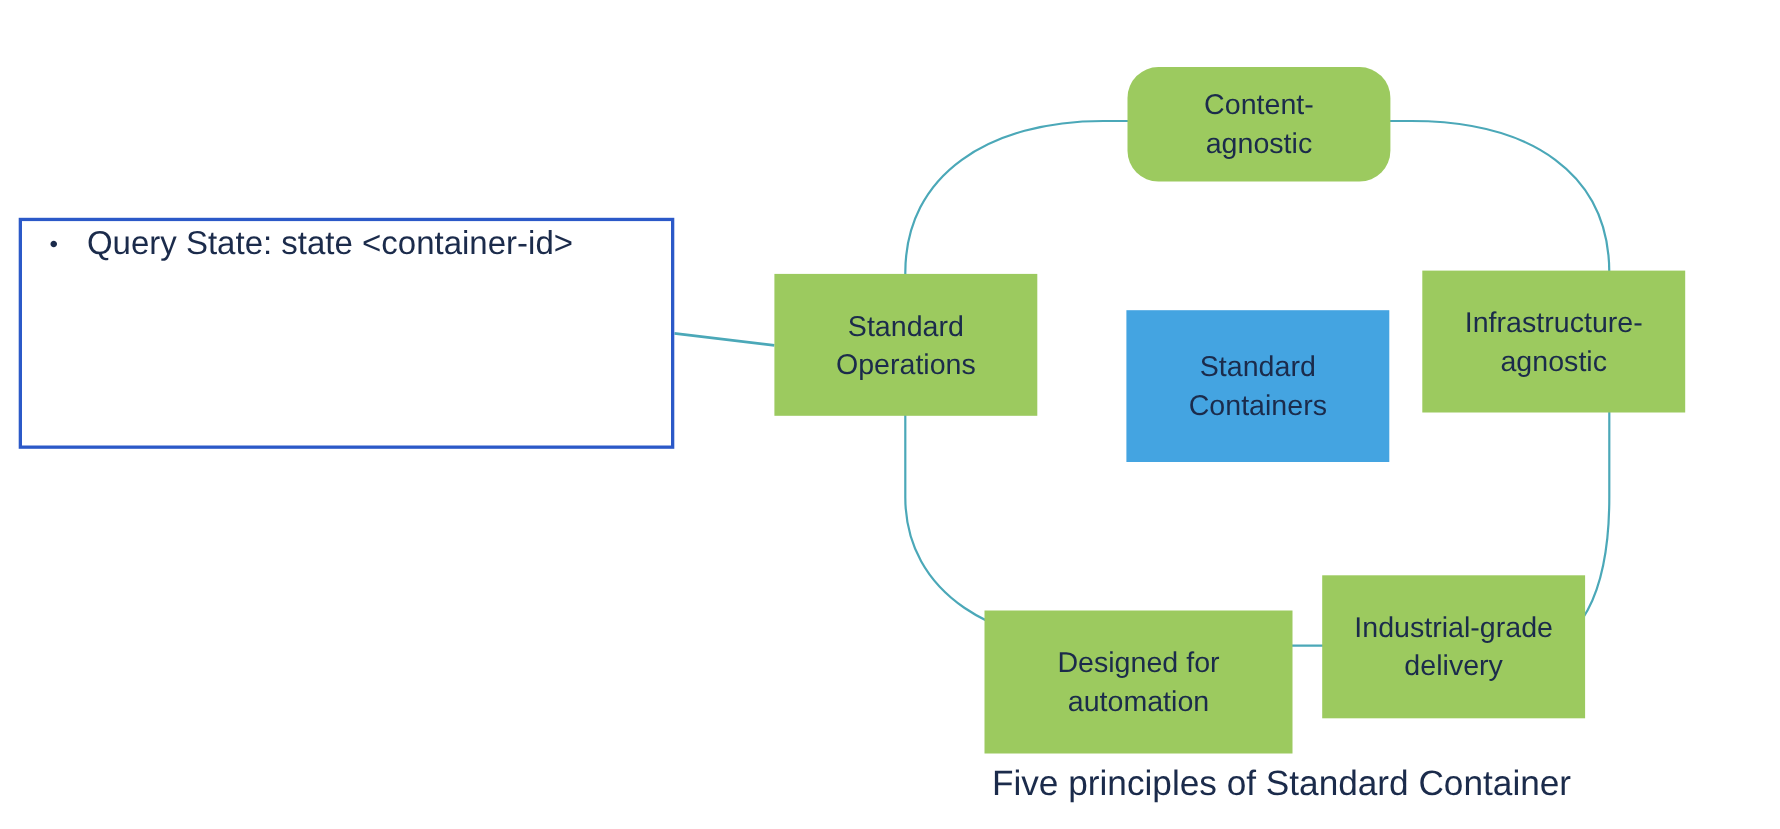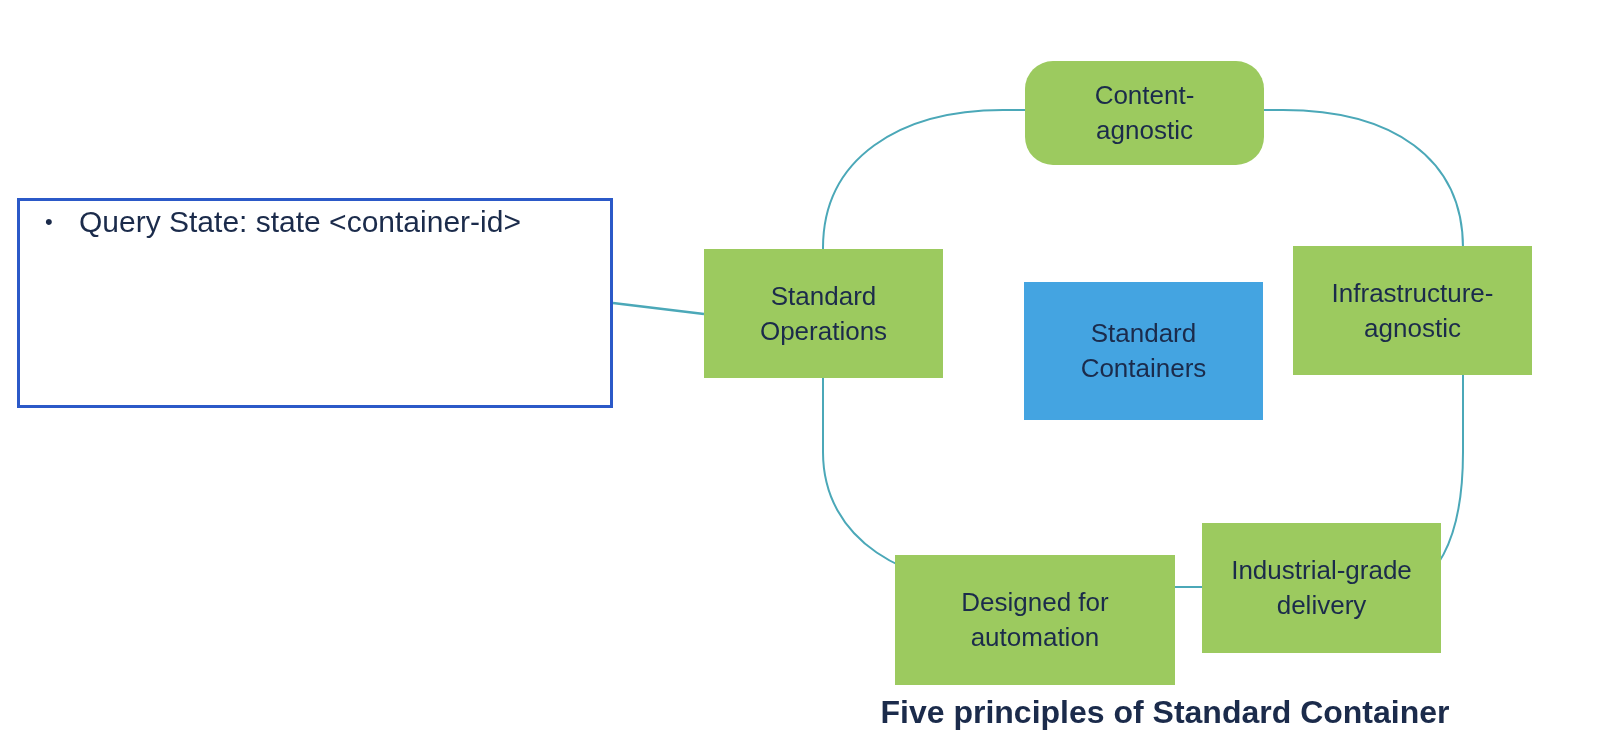--- a/index.html
+++ b/index.html
@@ -90,21 +90,20 @@
   .caption {
     position: absolute;
     left: 865px;
     top: 692px;
     width: 600px;
     text-align: center;
     font-size: 32px;
     line-height: 40px;
     color: var(--text-navy, #1B2B4B);
     z-index: 1;
-    font-weight: bold;
   }
 </style>
 </head>
 <body>
 
 <div class="stage">
 
   <svg class="lines-svg" viewBox="0 0 1618 754">
     <path class="ring-path" d="M 1003 110 H 1283 C 1392 110 1463 158 1463 248 V 452 C 1463 545 1432 587 1400 587 H 1006 C 905 587 823 540 823 452 V 248 C 823 158 900 110 1003 110 Z"></path>
     <path class="connector-line" d="M 613 303 L 704 314"></path>

